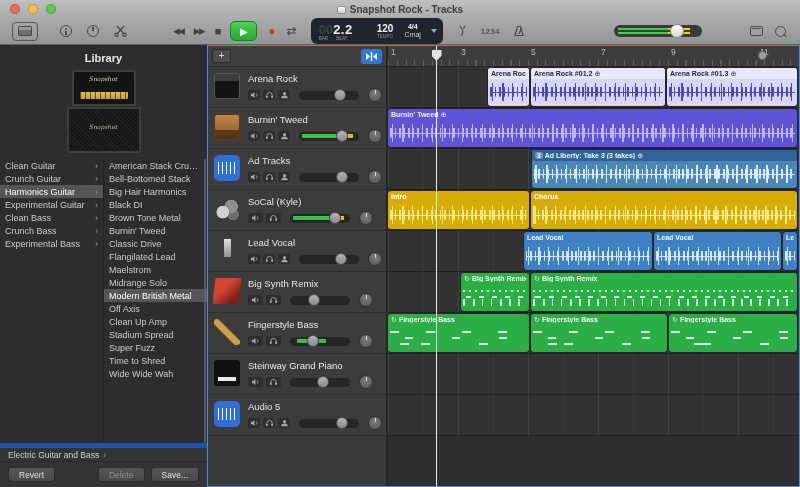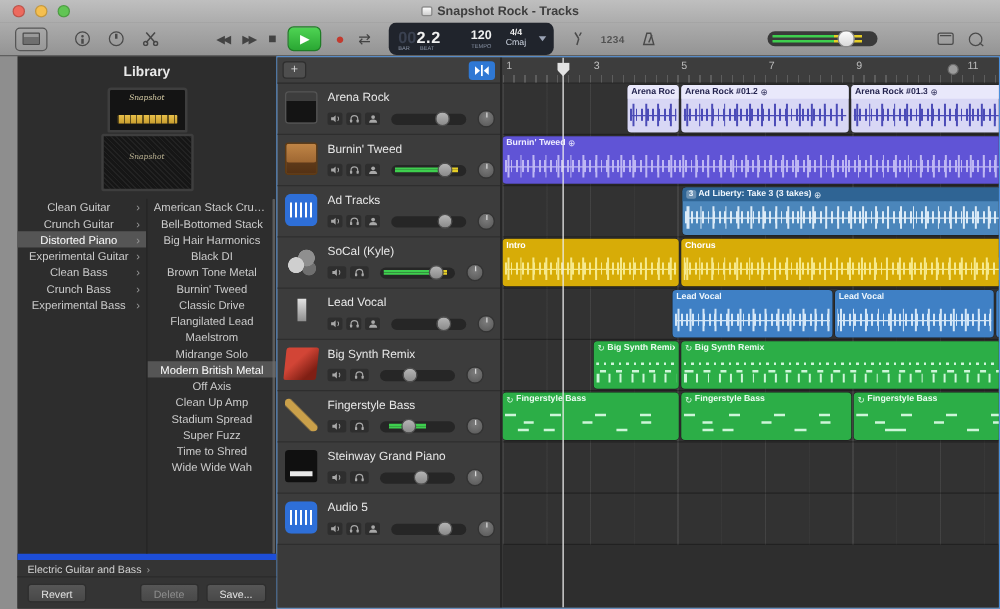--- a/index.html
+++ b/index.html
@@ -55,42 +55,42 @@
      background: linear-gradient(90deg,#3ecf4e 0 62%, #e6ce25 62% 90%, transparent 90%) 0 0 / 100% 2.2px no-repeat,
                  linear-gradient(90deg,#3ecf4e 0 62%, #e6ce25 62% 90%, transparent 90%) 0 100% / 100% 2.2px no-repeat; }
   .mvol .mknob { position:absolute; left:64%; top:-1px; width:14px; height:14px; border-radius:50%; background:linear-gradient(#fdfdfd,#d8d8d8); border:.5px solid #8a8a8a; }
   .righticons { display:flex; gap:12px; margin-right:6px; }
   .winicon { width:13px; height:10px; border:1.3px solid #4a4a4a; border-radius:2px; position:relative; }
   .winicon::before { content:""; position:absolute; left:1px; right:1px; top:1.5px; height:1.2px; background:#4a4a4a; }
   .loopicon2 { width:11px; height:11px; border:1.3px solid #4a4a4a; border-radius:50%; position:relative; }
   .loopicon2::before { content:""; position:absolute; right:-2px; bottom:-1px; width:4px; height:1.3px; background:#4a4a4a; transform:rotate(40deg); }
 
   
-  .main { flex:1; display:flex; min-height:0;padding-left:14px; }
+  .main { flex:1; display:flex; min-height:0; }
 
   
   .sidebar { width:207px; background:#2d2d2d; display:flex; flex-direction:column; position:relative; }
   .libtitle { text-align:center; font-size:11px; font-weight:bold; color:#e9e9e9; padding:7px 0 4px; }
   .ampwrap { display:flex; flex-direction:column; align-items:center; padding:2px 0 6px; }
   .amphead { width:64px; height:36px; background:#141414; border:2px solid #3e3e3e; border-radius:3px 3px 1px 1px; position:relative; }
   .amphead .script { position:absolute; left:50%; top:3px; transform:translateX(-50%); color:#d9cfa8; font-family:"DejaVu Serif", serif; font-style:italic; font-size:6px; }
   .amphead .panel { position:absolute; left:6px; right:6px; bottom:5px; height:7px; background:linear-gradient(#e8c04a,#c79c2e); border-radius:1px;
       background-image:repeating-linear-gradient(90deg, rgba(0,0,0,.55) 0 1px, transparent 1px 5px), linear-gradient(#e8c04a,#c79c2e); }
   .ampcab { width:74px; height:46px; background:#161616; border:2px solid #3e3e3e; border-radius:2px; position:relative; margin-top:1px;
       background-image:repeating-linear-gradient(45deg, rgba(255,255,255,.05) 0 1px, transparent 1px 3px); }
   .ampcab .script { position:absolute; left:50%; top:40%; transform:translate(-50%,-50%); color:#bdb494; font-family:"DejaVu Serif", serif; font-style:italic; font-size:6px; }
   .searchwrap { margin:2px 8px 4px; position:relative; }
   .searchicon { position:absolute; left:4px; top:3px; width:7px; height:7px; }
   .searchicon::before { content:""; position:absolute; width:5px; height:5px; border:1.2px solid #8b8b8b; border-radius:50%; }
   .searchicon::after { content:""; position:absolute; left:4.6px; top:4.6px; width:3px; height:1.2px; background:#8b8b8b; transform:rotate(45deg); }
   .searchinput { width:100%; height:14px; background:#1f1f1f; border:1px solid #161616; border-radius:3px; color:#c5c5c5; font-size:8.5px; padding:0 4px 0 16px; outline:none; font-family:"Liberation Sans", sans-serif; }
   .searchinput::placeholder { color:#8b8b8b; }
 
   .liblists { flex:1; display:flex; min-height:0; overflow:hidden; position:relative; }
-  .libcol { width:103px; overflow:hidden;text-align:center; }
+  .libcol { width:103px; overflow:hidden; }
   .libcol.right { width:104px; border-left:1px solid #242424; }
   .lrow { height:13px; display:flex; align-items:center; padding:0 5px; font-size:9px; color:#cccccc; white-space:nowrap; }
   .lrow.sel { background:#555555; color:#fff; }
   .lrow .lbl { flex:1; overflow:hidden; text-overflow:ellipsis; }
   .lrow .chev { color:#9a9a9a; font-size:9px; margin-left:2px; }
   .libscroll { position:absolute; right:1px; top:0; bottom:0; width:2px; background:#6f6f6f; border-radius:1px; opacity:.7; }
 
   .sidefoot { flex:0 0 auto; border-top:5px solid #1d4ed8; background:#343434; }
   .crumb { display:flex; align-items:center; height:14px; padding:0 8px; font-size:8.5px; color:#d2d2d2; border-bottom:1px solid #2a2a2a; }
   .crumb .chev { margin-left:4px; color:#9a9a9a; }
@@ -302,21 +302,21 @@
         <div class="libcol">
             <div class="lrow">
               <span class="lbl">Clean Guitar</span>
               <span class="chev">›</span>
             </div>
             <div class="lrow">
               <span class="lbl">Crunch Guitar</span>
               <span class="chev">›</span>
             </div>
             <div class="lrow sel">
-              <span class="lbl">Distorted Piano</span>
+              <span class="lbl">Harmonics Guitar</span>
               <span class="chev">›</span>
             </div>
             <div class="lrow">
               <span class="lbl">Experimental Guitar</span>
               <span class="chev">›</span>
             </div>
             <div class="lrow">
               <span class="lbl">Clean Bass</span>
               <span class="chev">›</span>
             </div>

